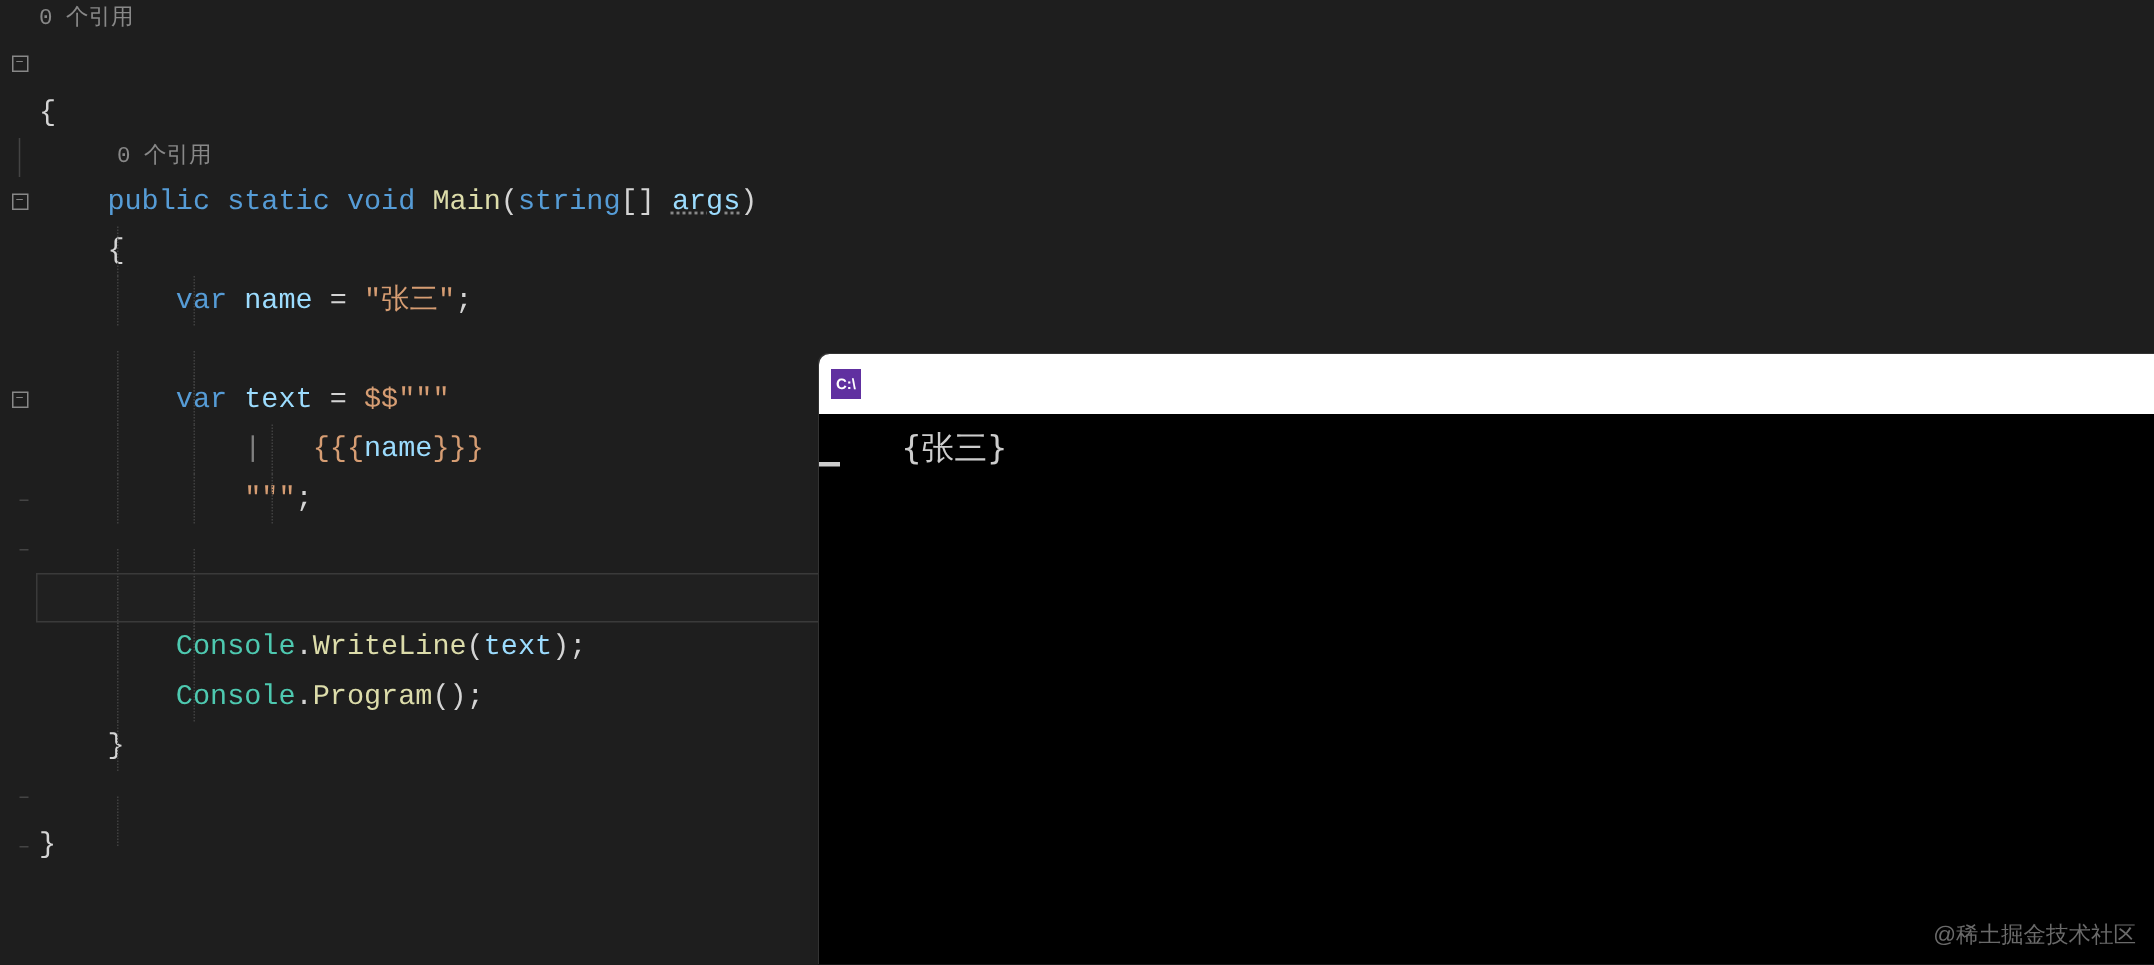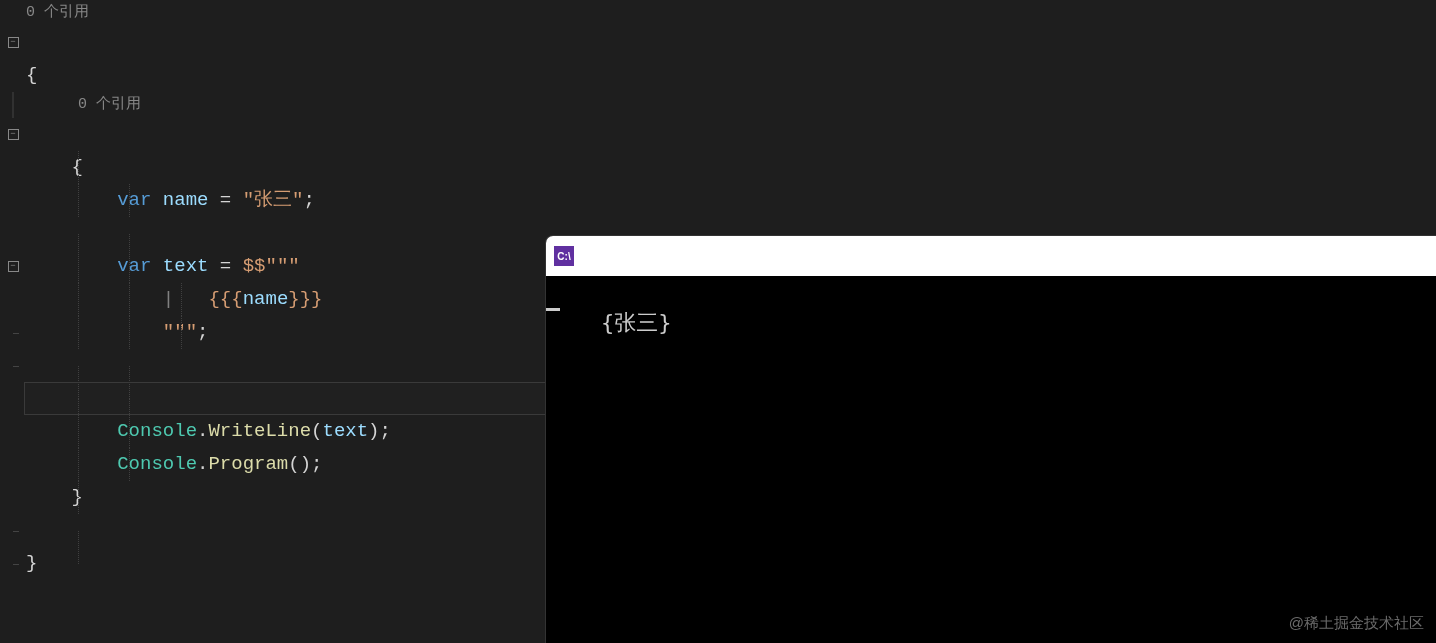--- a/index.html
+++ b/index.html
@@ -146,21 +146,20 @@
       font-family: 'Segoe UI', Arial, sans-serif;
       font-size: 17px;
       white-space: nowrap;
       overflow: hidden;
     }
     .console-body {
       padding: 8px 0 0 55px;
       color: #ccc;
       font-family: 'NSimSun', Consolas, monospace;
       font-size: 22px;
-      margin-top: 24px;
     }
     .console-output {
       color: #ccc;
     }
     .console-cursor {
       position: absolute;
       left: 0px;
       top: 72px;
       width: 14px;
       height: 3px;
@@ -205,20 +204,21 @@
     </div>
     <div class="codelens-text" style="padding-left:52px;">0 个引用</div>
   </div>
 
   <div class="line">
     <div class="gutter">
       <div class="fold-line fold-line-top"></div>
       <div class="fold-line fold-line-bottom"></div>
       <div class="fold-box" style="z-index:2;background:#1e1e1e;">−</div>
     </div>
+    <div class="code-content">    <span class="kw-blue">public</span> <span class="kw-blue">static</span> <span class="kw-blue">void</span> <span class="kw-yellow">Main</span><span class="kw-white">(</span><span class="kw-blue">string</span><span class="kw-white">[]</span> <span class="kw-cyan underline-dots">args</span><span class="kw-white">)</span></div>
   </div>
 
   <div class="line">
     <div class="gutter">
       <div class="fold-line fold-line-full"></div>
     </div>
     <div class="code-content"><span class="indent-guide" style="left:52px;top:0;height:33px;"></span>    <span class="kw-white">{</span></div>
   </div>
 
   <div class="line">

